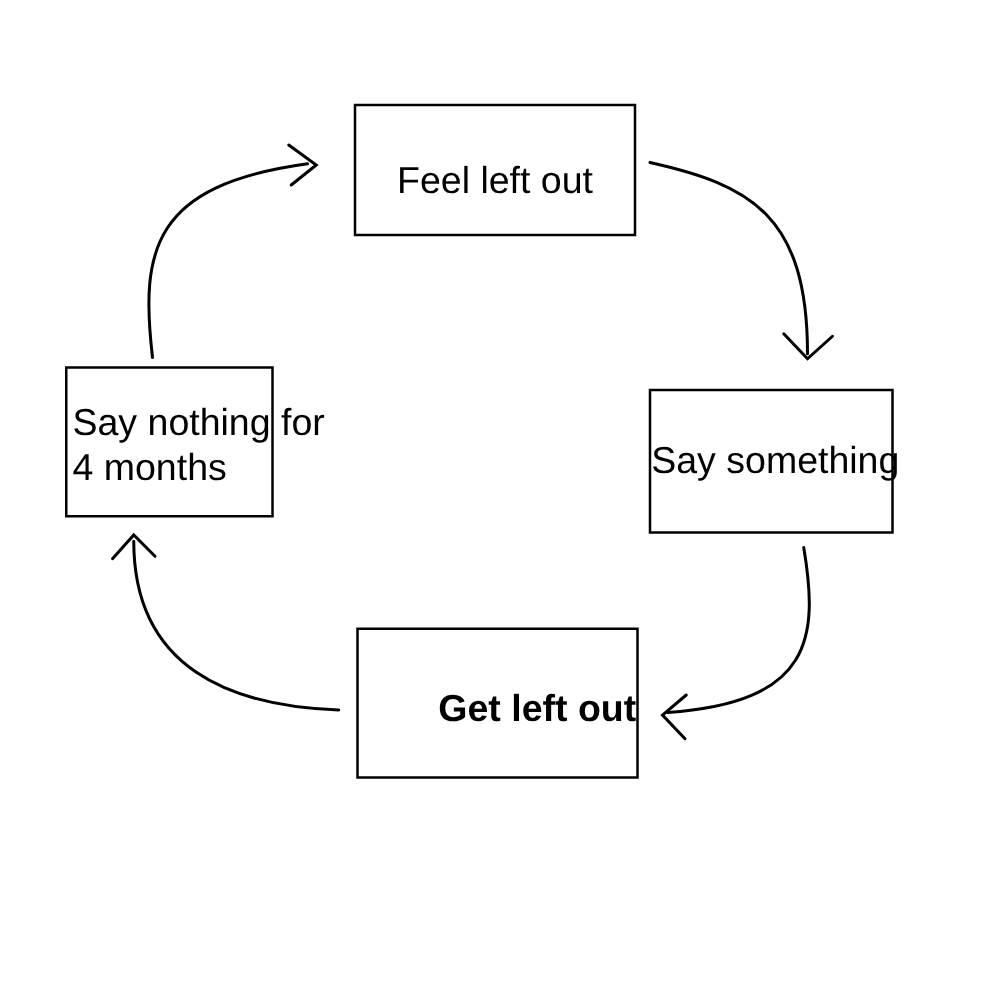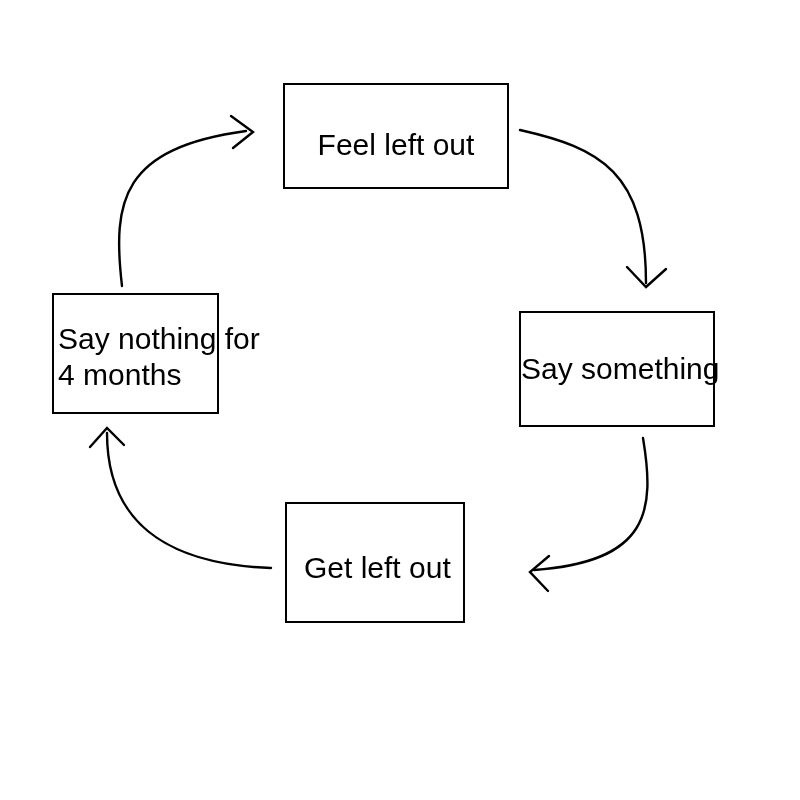--- a/index.html
+++ b/index.html
@@ -46,24 +46,25 @@
   .node .line { display: block; }
   .node-feel {
     left: 283px; top: 83px; width: 226px; height: 106px;
     align-items: center;
     padding-top: 18px;
   }
   .node-say-something {
     left: 519px; top: 311px; width: 196px; height: 116px;
   }
   .node-get-left-out {
-    left: 285px; top: 502px; width: 180px; height: 121px;
-    align-items: flex-start;
+    left: 285px; top: 502px; width: 226px; height: 121px;
+    align-items: flex-end;
     padding-left: 17px;
     padding-top: 10px;
+    font-weight: bold;
   }
   .node-say-nothing {
     left: 52px; top: 293px; width: 167px; height: 121px;
     align-items: flex-start;
     padding-left: 4px;
     padding-top: 6px;
   }
 </style>
 </head>
 <body>

